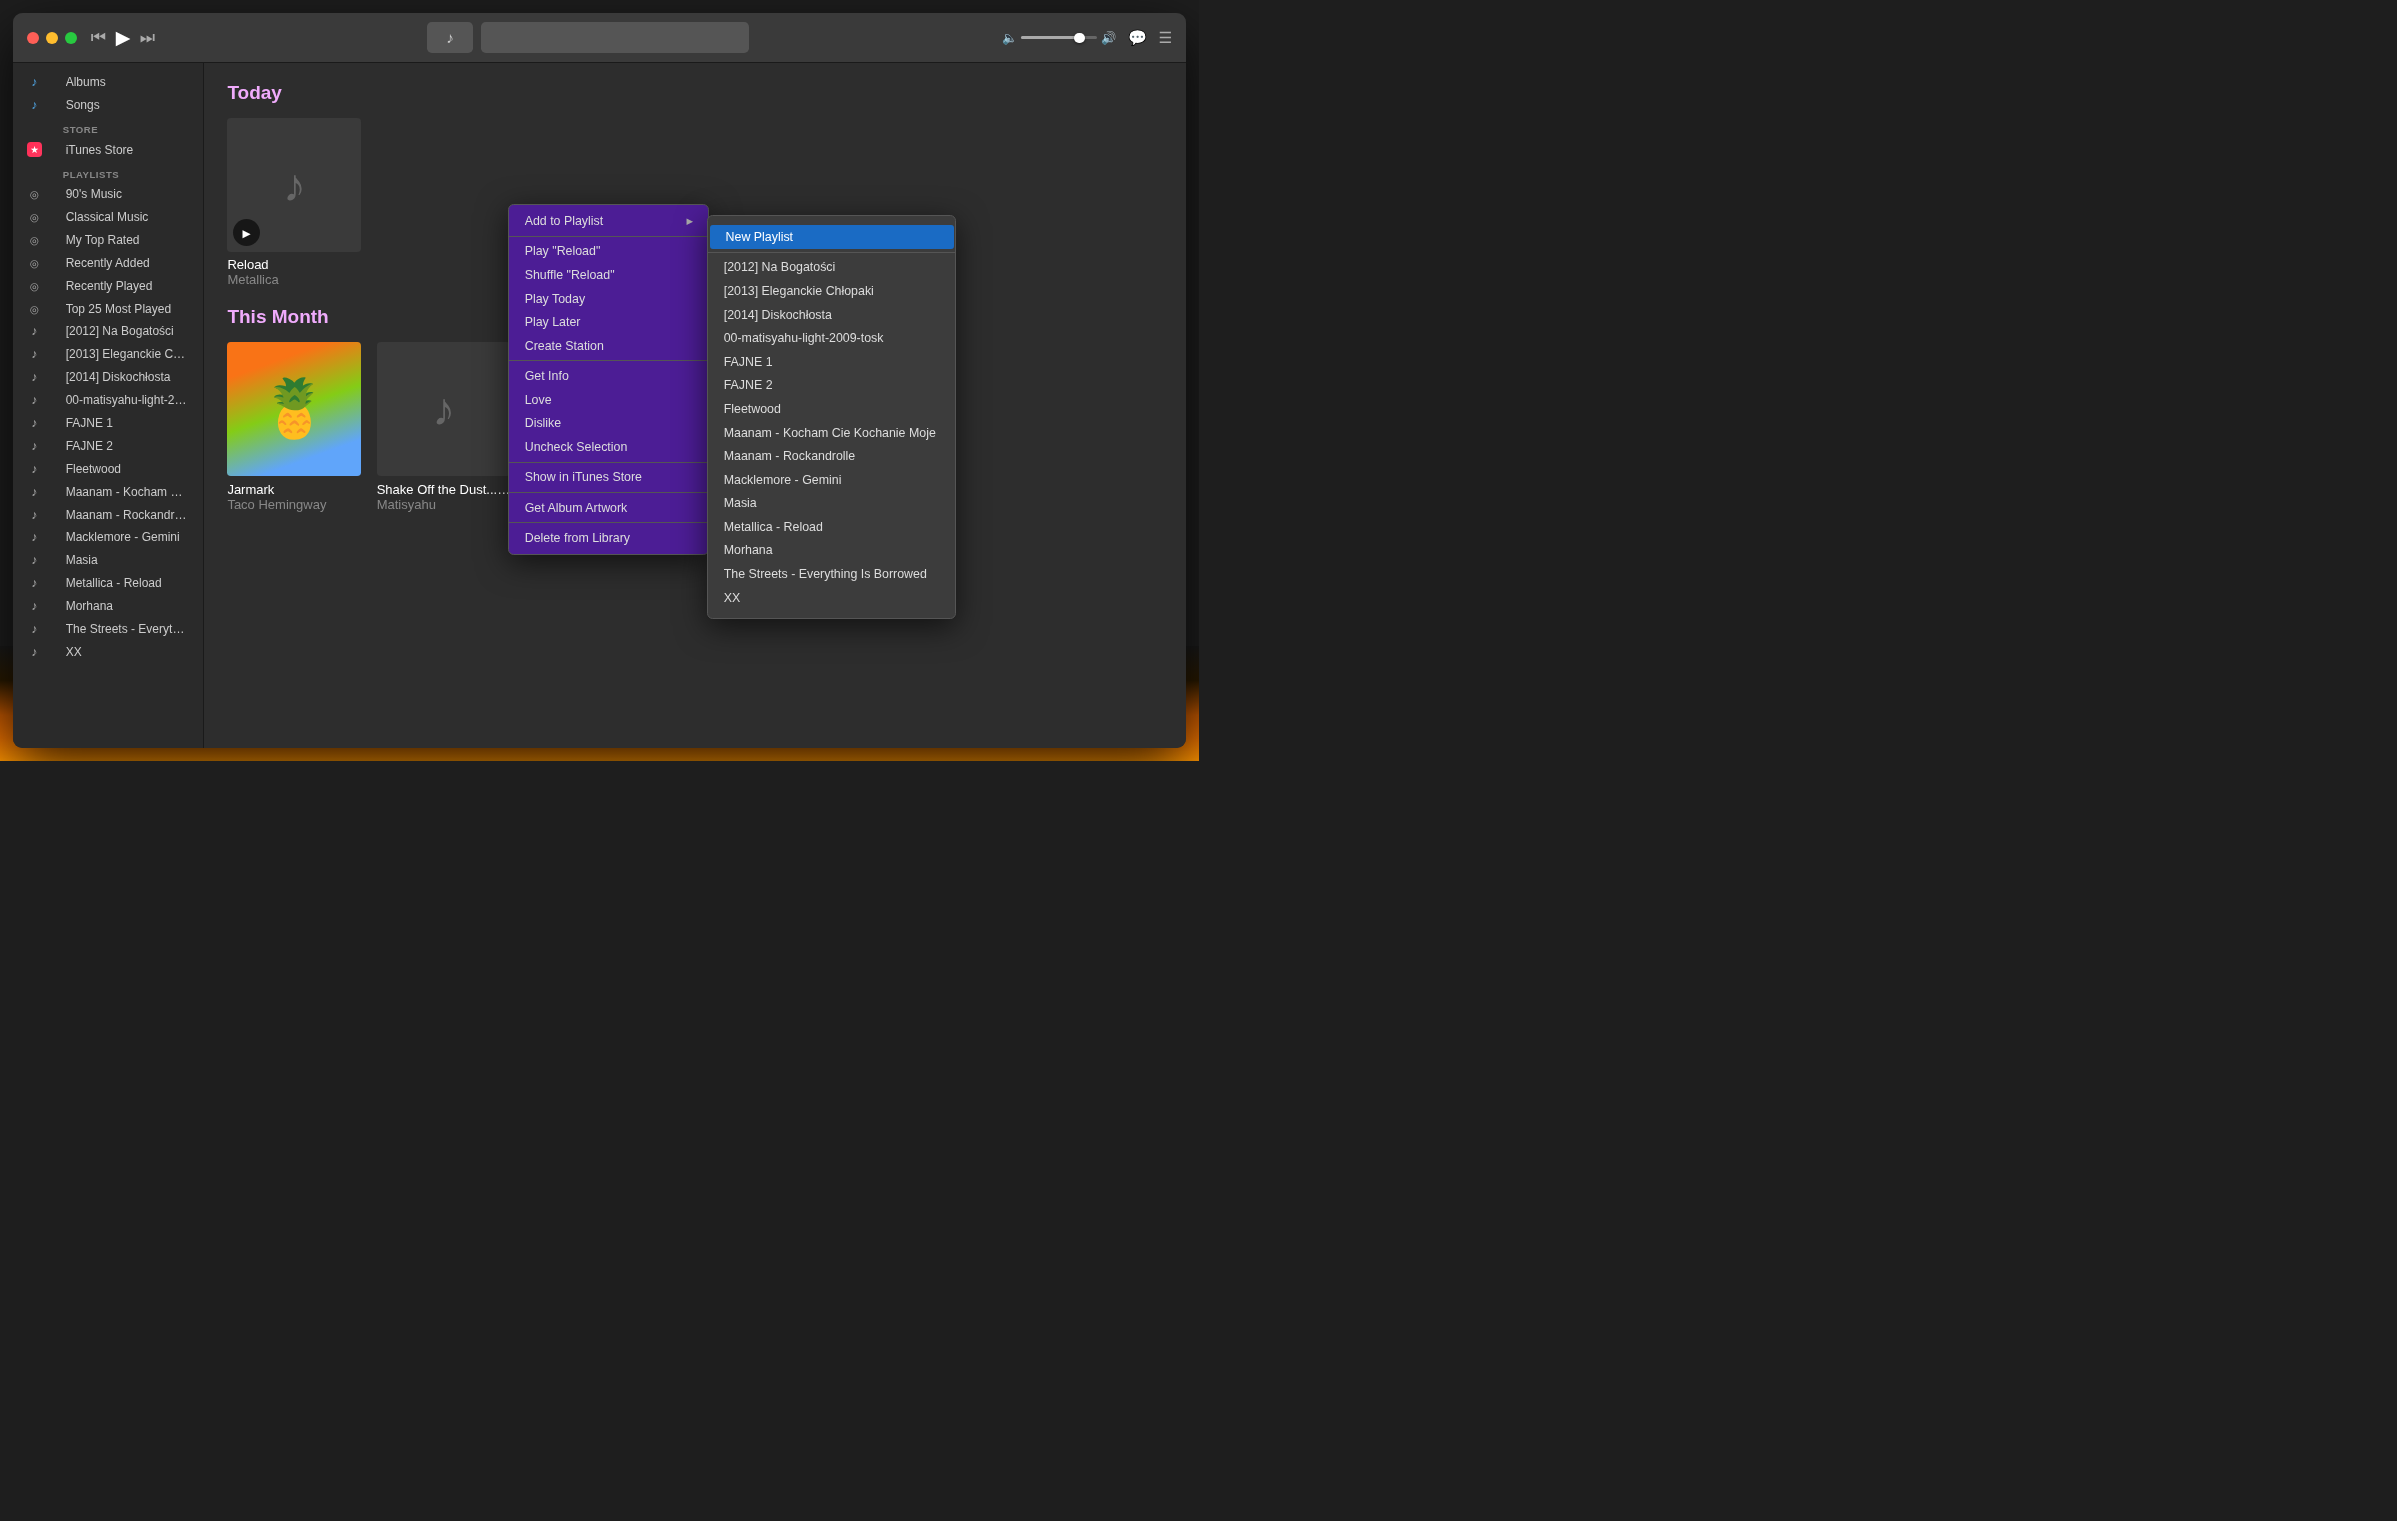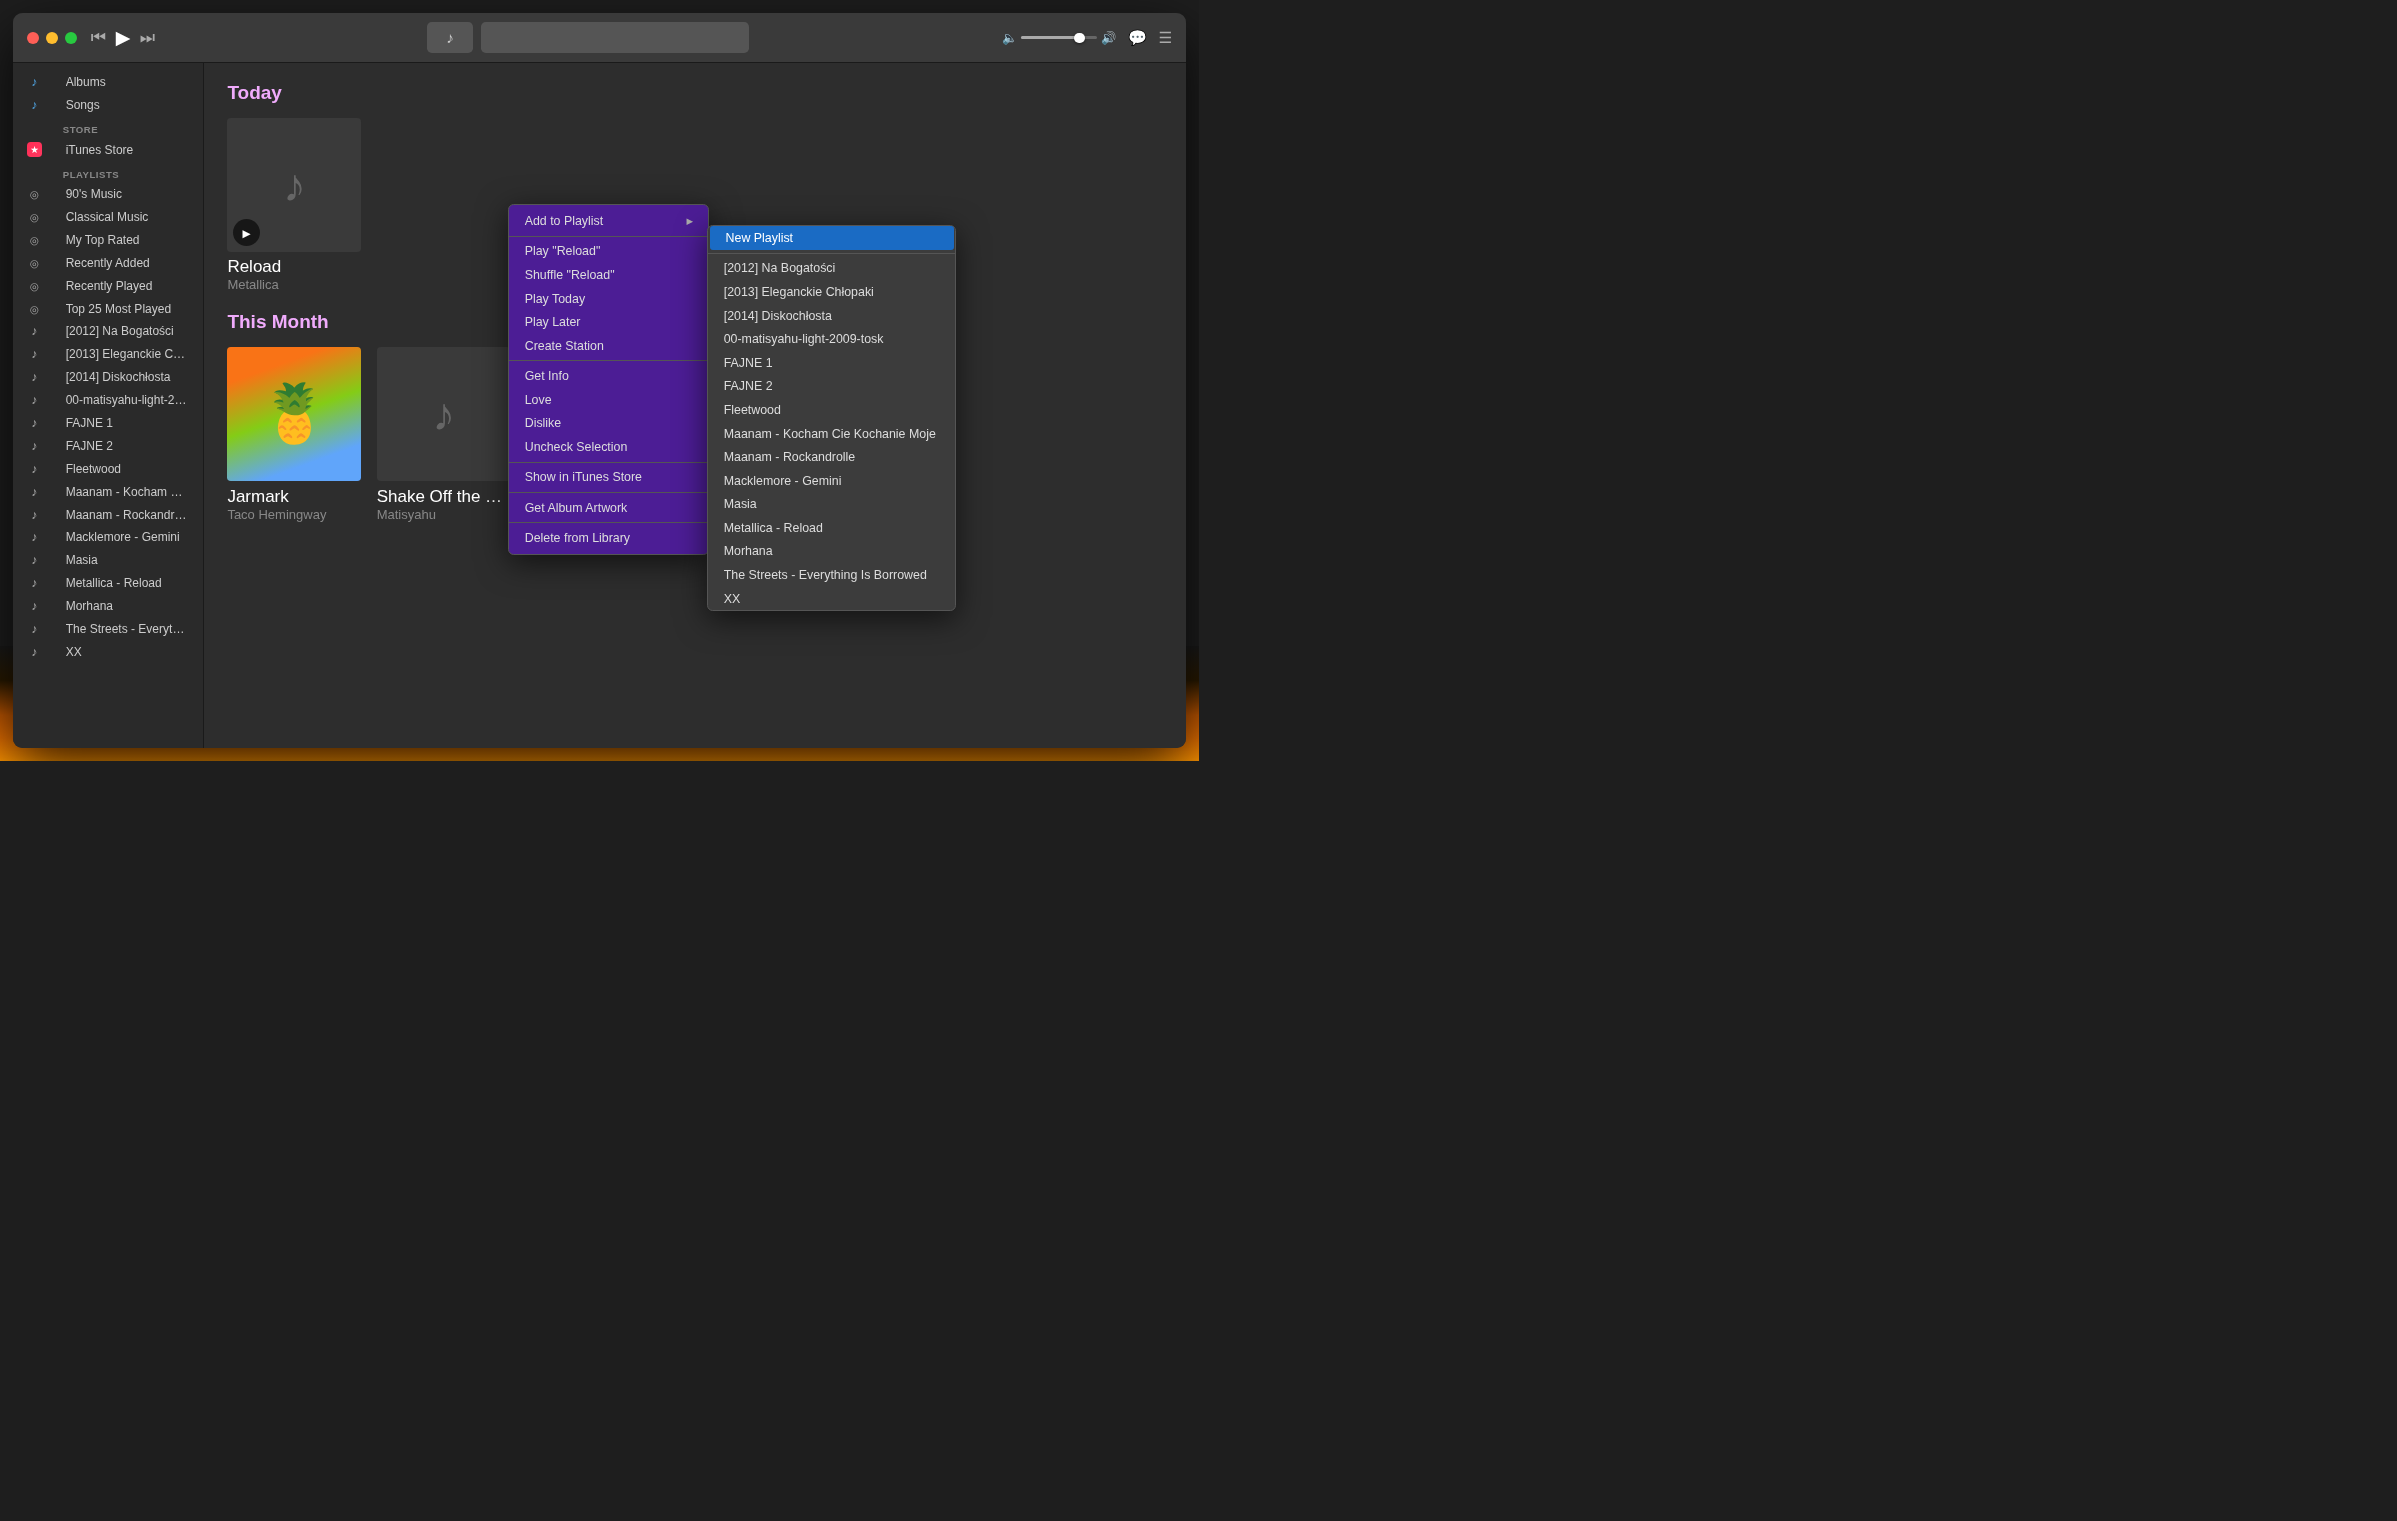--- a/index.html
+++ b/index.html
@@ -304,21 +304,21 @@
       background: rgba(0,0,0,0.6);
       border-radius: 50%;
       display: flex;
       align-items: center;
       justify-content: center;
       color: #fff;
       font-size: 10.5px;
     }
 
     .album-title {
-      font-size: 17px;
+      font-size: 13px;
       color: #fff;
       margin-top: 5.7px;
       white-space: nowrap;
       overflow: hidden;
       text-overflow: ellipsis;
     }
 
     .album-artist {
       font-size: 13px;
       color: #888;
@@ -370,28 +370,28 @@
 
     .cm-separator {
       height: 1px;
       background: #555;
       margin: 2.9px 0;
     }
 
     
     .submenu {
       position: absolute;
-      top: 16px;
+      top: 6px;
       left: calc(100% - 1px);
       background: #3c3c3c;
       border: 1px solid #555;
       border-radius: 5.7px;
       box-shadow: 0 7.6px 31px rgba(0,0,0,0.6);
       min-width: 249px;
-      padding: 0 0;
+      padding: 9px 0;
       z-index: 300;
     }
 
     .submenu-item {
       padding: 4.8px 15.3px;
       font-size: 12.4px;
       color: #ddd;
       cursor: pointer;
       white-space: nowrap;
     }

